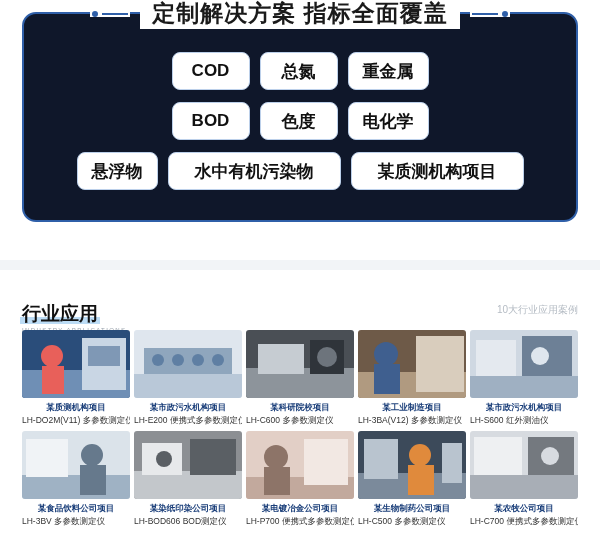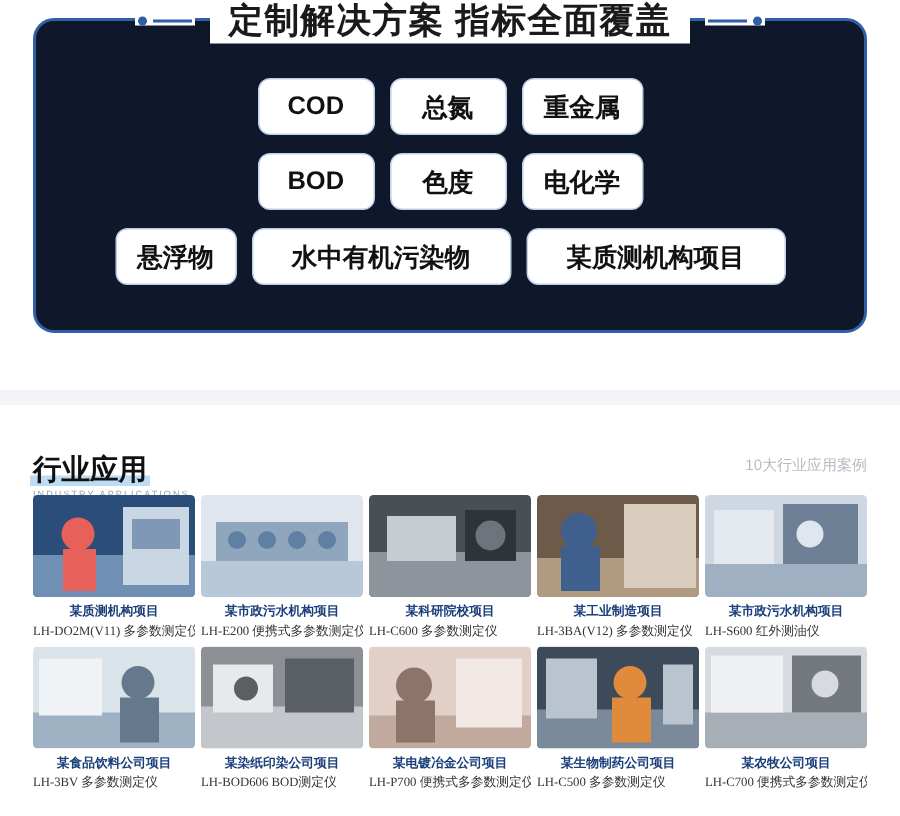--- a/index.html
+++ b/index.html
@@ -179,21 +179,20 @@
     overflow: hidden;
     text-align: center;
   }
   .case-model {
     font-size: 8.5px;
     color: #333;
     margin-top: 2px;
     line-height: 11px;
     white-space: nowrap;
     overflow: hidden;
-    font-family: Liberation Serif, serif;
   }
 </style>
 </head>
 <body>
 
 <div class="page">
 
   <div class="top-panel">
     <div class="title-row">
       <span class="deco-line">

